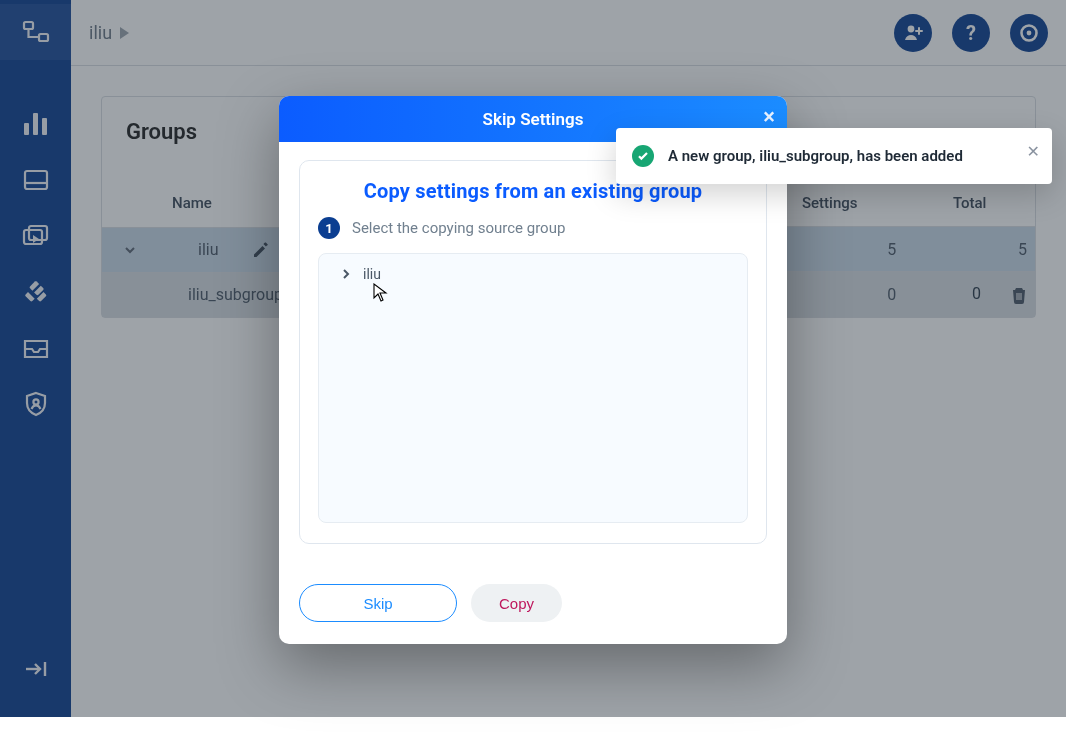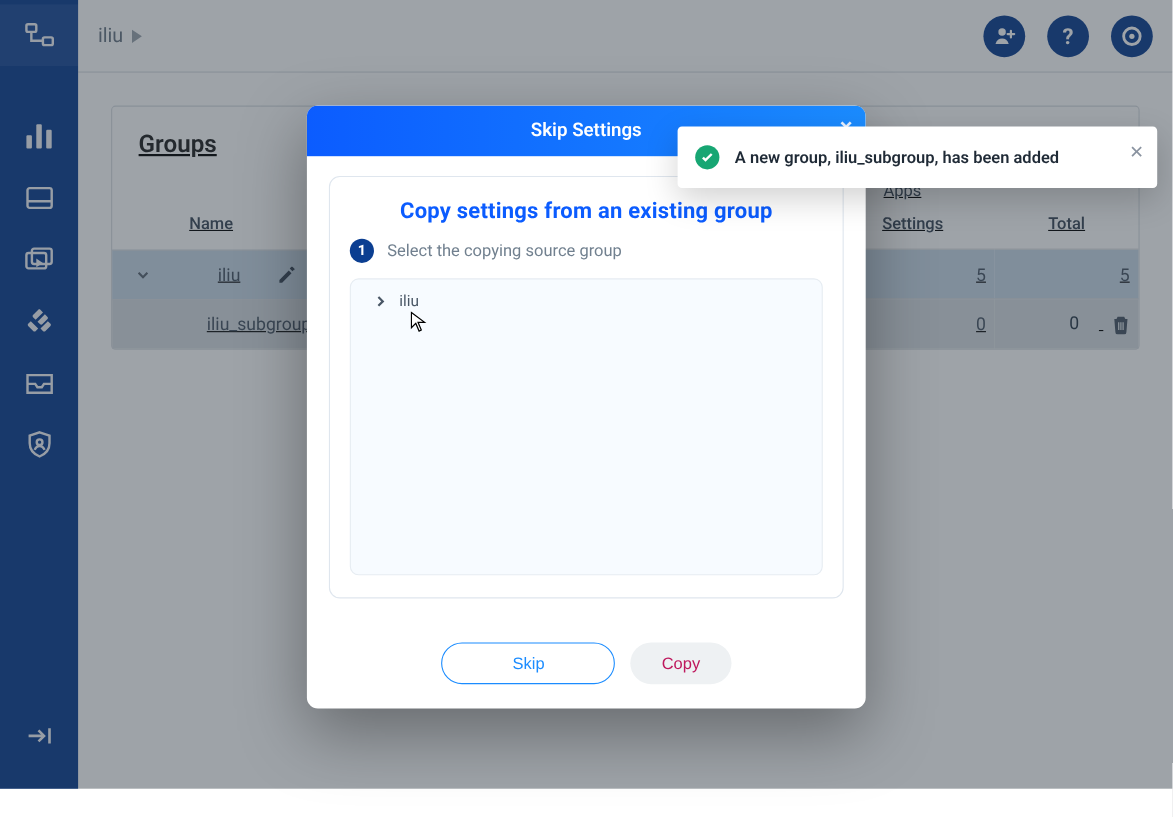--- a/index.html
+++ b/index.html
@@ -9,21 +9,21 @@
   .sidebar .sb-top { display:flex; flex-direction:column; align-items:center; gap: 0; width:100%; }
   .sidebar .sb-icon { width: 71px; height: 56px; display:flex; align-items:center; justify-content:center; color:#fff; opacity:.95; }
   .sidebar .sb-icon.active { background: rgba(255,255,255,.08); }
   .sidebar .sb-bottom { position:absolute; bottom: 28px; left:0; right:0; display:flex; justify-content:center; color:#fff; }
   .main { flex:1; display:flex; flex-direction:column; background:#fff; }
   .topbar { height: 66px; border-bottom: 1px solid #d9dde2; display:flex; align-items:center; padding: 0 18px; gap: 10px; }
   .crumb { color:#6b7785; font-size: 18px; display:flex; align-items:center; gap:8px; }
   .crumb .tri { width:0; height:0; border-left: 9px solid #9ba4ae; border-top:6px solid transparent; border-bottom:6px solid transparent; }
   .topbar .spacer { flex:1; }
   .circle-btn { width:38px; height:38px; border-radius:50%; background:#0b3e91; color:#fff; display:flex; align-items:center; justify-content:center; margin-left: 10px; }
-  .content { padding: 30px 30px; text-decoration: underline; }
+  .content { padding: 30px 30px; }
   .panel { border:1px solid #d9dde2; border-radius:4px; background:#fff; }
   .panel .panel-head { padding: 22px 24px 14px; }
   .panel .panel-title { font-size:22px; font-weight:600; color:#222; }
   .tbl { width:100%; border-collapse:collapse; table-layout:fixed; }
   .tbl thead th { font-weight:500; color:#3c4a5a; font-size:15px; padding: 6px 8px 14px; text-align:center; }
   .tbl thead th.left { text-align:left; padding-left: 70px; }
   .tbl .section-head th { font-weight:400; color:#3c4a5a; font-size:15px; padding-bottom:6px; }
   .tbl tbody td { padding: 12px 8px; font-size:16px; color:#4a5766; border-top:1px solid #d9dde2; text-align:right; }
   .tbl tbody td.name { text-align:left; padding-left: 20px; display:flex; align-items:center; gap:10px; }
   .tbl tbody tr.row-active { background:#c9d9e8; }
@@ -40,27 +40,27 @@
   .modal-body { padding: 18px 20px 22px; }
   .inner-card { border:1px solid #dfe6ee; border-radius:10px; padding: 18px 18px 20px; }
   .inner-title { text-align:center; font-size:20px; font-weight:700; color:#0b5cff; letter-spacing:.2px; }
   .step-line { display:flex; align-items:center; gap:12px; margin-top: 14px; }
   .step-badge { width:22px; height:22px; border-radius:50%; background:#0b3e91; color:#fff; font-size:13px; font-weight:700; display:flex; align-items:center; justify-content:center; }
   .step-text { color:#71808f; font-size:15px; }
   .tree-box { margin-top:14px; height: 270px; border:1px solid #e6ecf2; border-radius:8px; background:#f7fbff; padding: 8px 6px; }
   .tree-item { display:flex; align-items:center; gap:10px; padding: 2px 8px; color:#4a5766; font-size:14px; }
   .tree-chev { width:14px; height:14px; display:flex; align-items:center; justify-content:center; color:#5b6673; }
   .cursor { position:absolute; left: 373px; top: 283px; pointer-events:none; }
-  .modal-actions { display:flex; justify-content:center; gap:14px; padding: 18px 20px 22px; }
+  .modal-actions { display:flex; justify-content:flex-start; gap:14px; padding: 18px 20px 22px; }
   .btn { height:38px; border-radius:20px; padding: 0 28px; font-size:15px; display:inline-flex; align-items:center; justify-content:center; }
   .btn-outline { border:1.5px solid #1b8cff; color:#1b8cff; background:#fff; min-width:158px; }
   .btn-disabled { background:#eef1f3; color:#be185d; border:none; }
 
   
-  .toast { position:absolute; top: 115px; right: 14px; width: 436px; min-height: 56px; background:#fff; border-radius:4px; box-shadow: 0 10px 30px rgba(0,0,0,.18); display:flex; align-items:center; gap:14px; padding: 14px 40px 14px 16px; }
+  .toast { position:absolute; top: 128px; right: 14px; width: 436px; min-height: 56px; background:#fff; border-radius:4px; box-shadow: 0 10px 30px rgba(0,0,0,.18); display:flex; align-items:center; gap:14px; padding: 14px 40px 14px 16px; }
   .toast .check { width:22px; height:22px; border-radius:50%; background:#17a673; display:flex; align-items:center; justify-content:center; color:#fff; }
   .toast .msg { color:#1f2a36; font-size:15px; font-weight:600; }
   .toast .x { position:absolute; right:12px; top:14px; color:#8a93a0; font-size:16px; }
 </style>
 </head>
 <body>
 
 <div class="app">
   <aside class="sidebar">
     <div class="sb-top">

